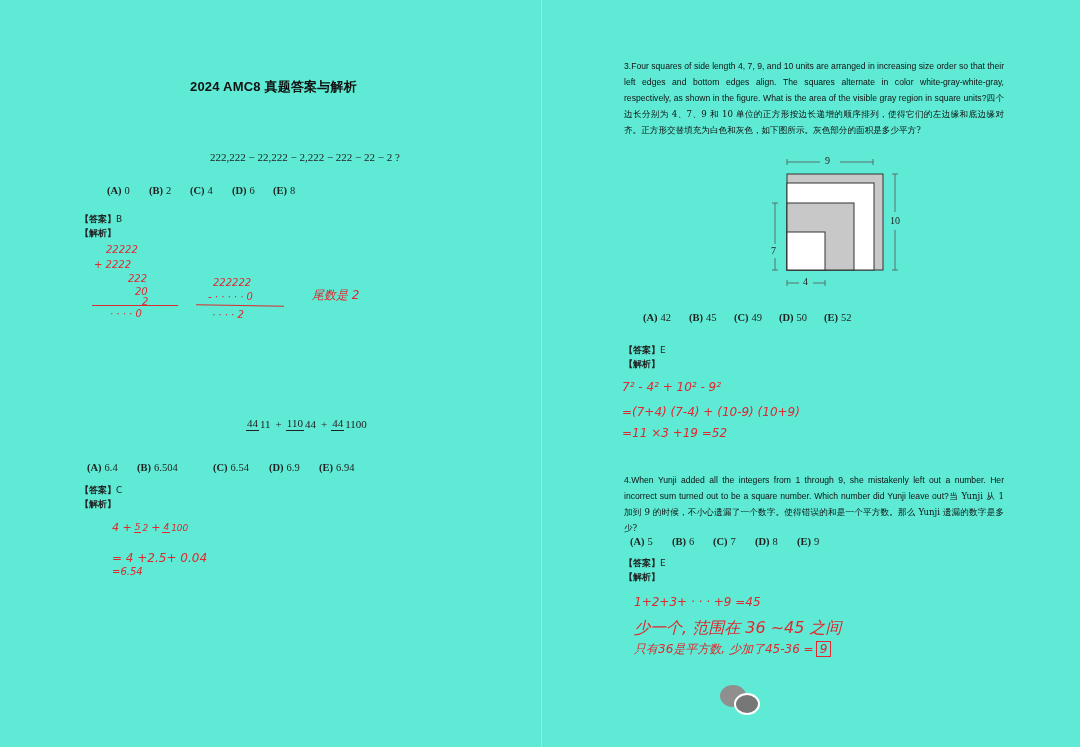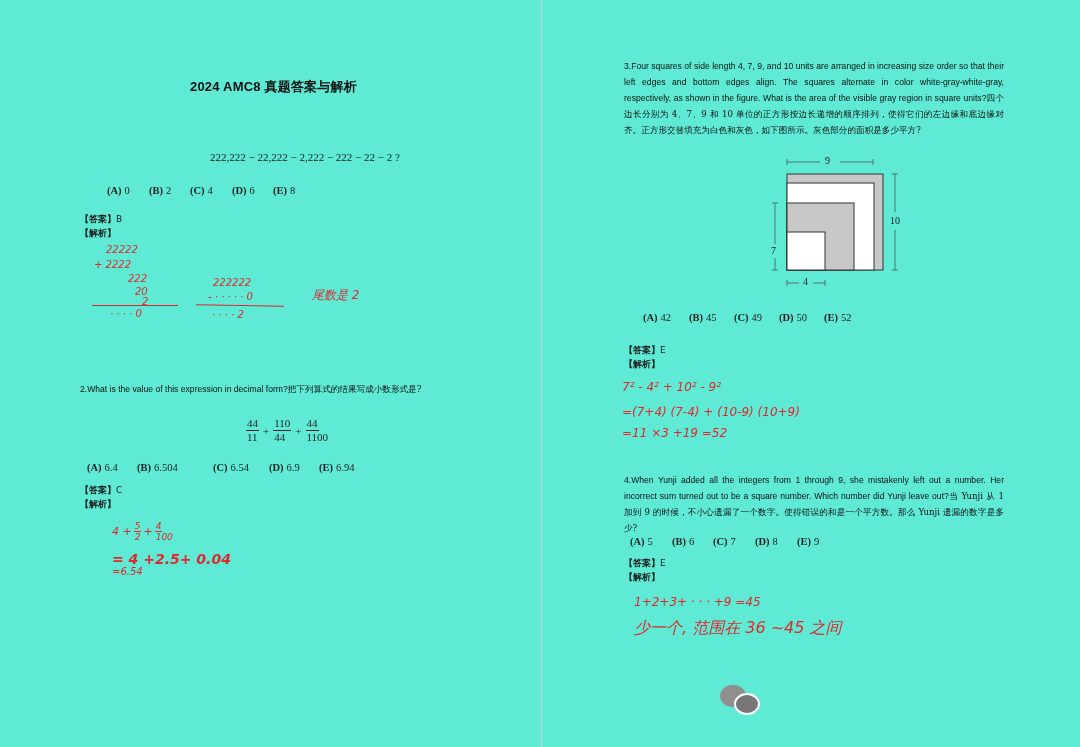--- a/index.html
+++ b/index.html
@@ -16,21 +16,21 @@
     .qtext { font-size: 8.6px; line-height: 16px; color: #111; }
     .qtext-cn { font-family: "DejaVu Serif", serif; }
     .math { font-family: Liberation Serif, serif; font-size: 11px; color: #222; }
     .choices { display: flex; font-family: "Liberation Serif", serif; font-size: 10.5px; color: #222; }
     .choice { white-space: nowrap; }
     .choice b { font-weight: bold; margin-right: 3px; }
     .label { font-size: 9px; line-height: 14px; font-family: "DejaVu Sans", sans-serif; color: #222; }
     .label .bracket { font-weight: bold; }
     .hand { font-family: "DejaVu Sans", sans-serif; color: #e0282e; font-style: italic; white-space: nowrap; }
 
-    .frac { display: inline-flex; flex-direction: column; align-items: flex-start; vertical-align: middle; margin: 0 2px; }
+    .frac { display: inline-flex; flex-direction: row; align-items: center; vertical-align: middle; margin: 0 2px; }
     .frac .num { border-bottom: 1px solid #222; padding: 0 1px; line-height: 13px; }
     .frac .den { line-height: 13px; padding: 0 1px; }
     .op { vertical-align: middle; margin: 0 2px; }
 
     .hline { position: absolute; height: 1px; background: #e0282e; }
 
     .watermark { position: absolute; left: 720px; top: 685px; display: flex; align-items: center; color: #8a8a8a; font-size: 22px; font-family: "DejaVu Sans", sans-serif; letter-spacing: 1px; }
     .wm-icon { width: 42px; height: 30px; position: relative; margin-right: 6px; }
     .bubble { position: absolute; border-radius: 50%; background: #8f8f8f; }
   </style>
@@ -66,23 +66,20 @@
   <div class="hline" style="left:92px; top:305px; width:86px;"></div>
   <div class="abs hand" style="left:110px; top:308px; font-size:10px;">· · · · 0</div>
 
   <div class="abs hand" style="left:213px; top:277px; font-size:10px;">222222</div>
   <div class="abs hand" style="left:208px; top:291px; font-size:10px;">- · · · · · 0</div>
   <div class="hline" style="left:196px; top:305px; width:88px; transform:rotate(1deg);"></div>
   <div class="abs hand" style="left:212px; top:309px; font-size:10px;">· · · ·  2</div>
 
   <div class="abs hand" style="left:312px; top:287px; font-size:12px;">尾数是 2</div>
 
-  <div class="abs qtext" style="left:80px; top:381px;">
-    <span>2.What is the value of this expression in decimal form?</span><span class="qtext-cn">把下列算式的结果写成小数形式是?</span>
-  </div>
 
   <div class="abs math" style="left:244px; top:417px; display:flex; align-items:center;">
     <span class="frac">
         <span class="num">44</span>
         <span class="den">11</span>
       </span>
     <span class="op">+</span>
     <span class="frac">
         <span class="num">110</span>
         <span class="den">44</span>
@@ -114,21 +111,21 @@
     <span class="frac" style="margin:0 2px;">
         <span class="num" style="border-color:#e0282e; font-size:9px; line-height:10px;">5</span>
         <span class="den" style="font-size:9px; line-height:10px;">2</span>
       </span>
     <span>+</span>
     <span class="frac" style="margin:0 2px;">
         <span class="num" style="border-color:#e0282e; font-size:9px; line-height:10px;">4</span>
         <span class="den" style="font-size:9px; line-height:10px;">100</span>
       </span>
   </div>
-  <div class="abs hand" style="left:112px; top:551px; font-size:14px;font-weight:bold;">= 4 +2.5+ 0.04</div>
+  <div class="abs hand" style="left:112px; top:551px; font-size:12px;">= 4 +2.5+ 0.04</div>
   <div class="abs hand" style="left:112px; top:566px; font-size:10px;">=6.54</div>
 </div>
 
 <div class="page-divider"></div>
 
 <div class="page page-right">
 
   <div class="abs qtext" style="left:82px; top:58px; width:380px; text-align:justify;">
     <span>3.Four squares of side length 4, 7, 9, and 10 units are arranged in increasing size order so that their left edges and bottom edges align. The squares alternate in color white-gray-white-gray, respectively, as shown in the figure. What is the area of the visible gray region in square units?</span><span class="qtext-cn">四个边长分别为 4、7、9 和 10 单位的正方形按边长递增的顺序排列，使得它们的左边缘和底边缘对齐。正方形交替填充为白色和灰色，如下图所示。灰色部分的面积是多少平方?</span>
   </div>
@@ -200,20 +197,23 @@
 
   <div class="abs label" style="left:82px; top:556px;">
     <span class="bracket">【答案】</span><span>E</span>
   </div>
   <div class="abs label" style="left:82px; top:570px;">
     <span class="bracket">【解析】</span>
   </div>
 
   <div class="abs hand" style="left:92px; top:595px; font-size:12px;">1+2+3+ · · · +9 =45</div>
   <div class="abs hand" style="left:92px; top:618px; font-size:16px;">少一个, 范围在 36 ~45 之间</div>
+  <div class="abs hand" style="left:92px; top:641px; font-size:12px;">
+    <span>只有36是平方数, 少加了45-36 =</span><span style="border:1px solid #e0282e; padding:0 3px; margin-left:2px;">9</span>
+  </div>
 </div>
 
 <div class="watermark">
   <div class="wm-icon">
     <div class="bubble" style="left:0; top:0; width:26px; height:22px;"></div>
     <div class="bubble" style="left:14px; top:8px; width:26px; height:22px; background:#777; border:2px solid #fff;"></div>
   </div>
 </div>
 
 </body></html>

